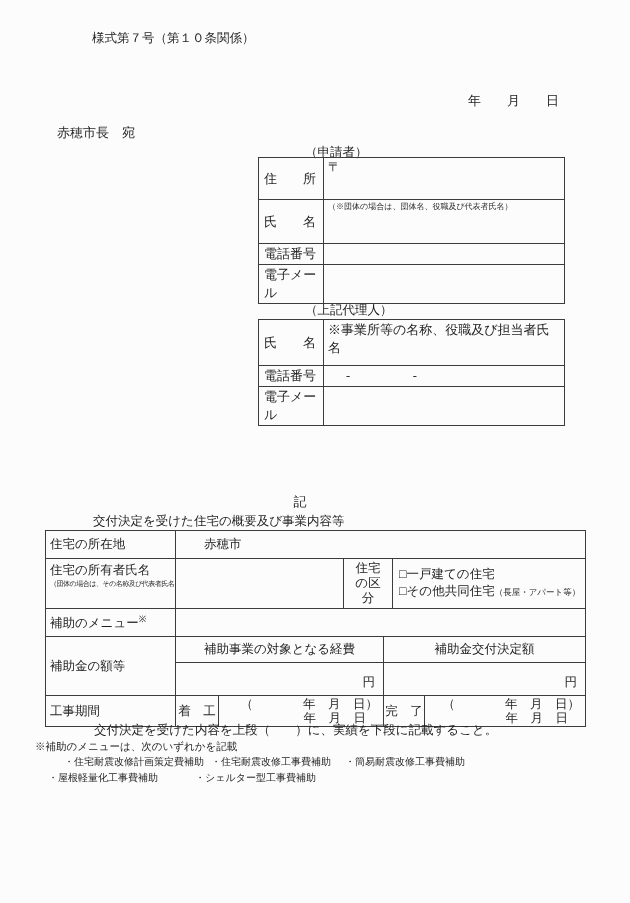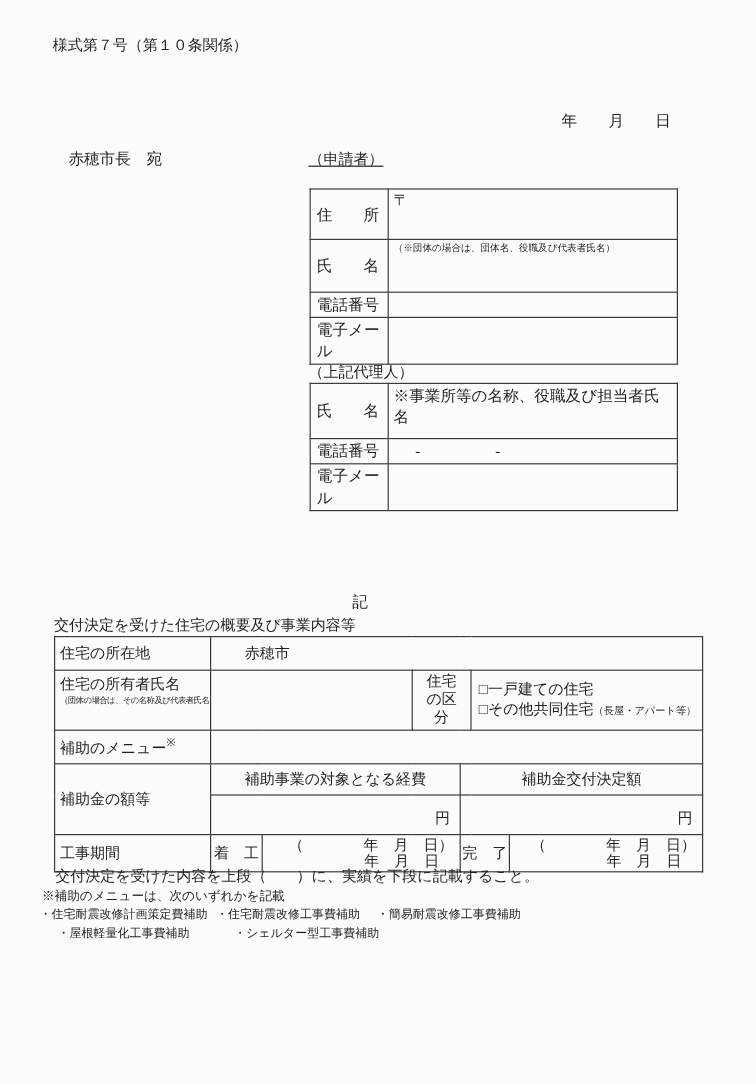--- a/index.html
+++ b/index.html
@@ -7,21 +7,21 @@
   .page {
     position:relative; width:630px; height:903px; margin:0 auto;
     background:#fcfcfc; color:#1f1f1f;
     font-family:"Liberation Serif","DejaVu Serif",serif;
     overflow:hidden;
   }
   .abs { position:absolute; }
 
   
   .t13 { font-size:13px; }
-  .t125 { font-size:12.5px; }
+  .t125 { font-size:12.5px;margin-left:48px; }
   .title { font-size:16px; letter-spacing:1px; }
   .small8 { font-size:8px; }
   .small95 { font-size:13px; }
   .small7 { font-size:7px; letter-spacing:-0.5px; white-space:nowrap; }
   .small85 { font-size:8.5px; }
 
   table { border-collapse:collapse; table-layout:fixed; }
   td {
     border:1px solid #3c3c3c; font-size:12.5px; padding:1px 4px;
     vertical-align:middle; overflow:hidden;
@@ -71,21 +71,21 @@
 
 <div class="page">
 
   <div class="abs t125" style="left:44px; top:30px;">様式第７号（第１０条関係）</div>
 
 
   <div class="abs t13" style="left:468px; top:92px;">年　　月　　日</div>
 
   <div class="abs t13" style="left:57px; top:124px;">赤穂市長　宛</div>
 
-  <div class="abs t125" style="left:257px; top:125px;text-decoration:underline;">（申請者）</div>
+  <div class="abs t125" style="left:257px; top:144px;">（申請者）</div>
   <table class="abs app-table" style="left:258px; top:157px;border-radius:14px;">
     <tbody>
         <tr class="h42">
       <td class="lbl vmid">住　　所</td>
       <td class="val"><span>〒</span></td>
     </tr>
     <tr class="h44">
       <td class="lbl vmid">氏　　名</td>
       <td class="val">
             <div class="small8">（※団体の場合は、団体名、役職及び代表者氏名）</div>
@@ -178,21 +178,21 @@
       <td class="period-cell">
         <div class="p1">（　　　　年　月　日）</div>
         <div class="p2">年　月　日</div>
       </td>
     </tr>
   </tbody>
     </table>
 
   <div class="abs t125" style="left:46px; top:722px;">交付決定を受けた内容を上段（　　）に、実績を下段に記載すること。</div>
   <div class="abs" style="left:35px; top:740px; font-size:10.5px;">※補助のメニューは、次のいずれかを記載</div>
-  <div class="menu-row" style="left:33px; top:755px;">
+  <div class="menu-row" style="left:64px; top:755px;">
     <span class="mi0">・住宅耐震改修計画策定費補助</span>
     <span class="mi1">・住宅耐震改修工事費補助</span>
     <span class="mi2">・簡易耐震改修工事費補助</span>
   </div>
   <div class="menu-row" style="left:48px; top:771px;">
     <span class="mi0">・屋根軽量化工事費補助</span>
     <span class="mi1">・シェルター型工事費補助</span>
   </div>
 
 </div>

